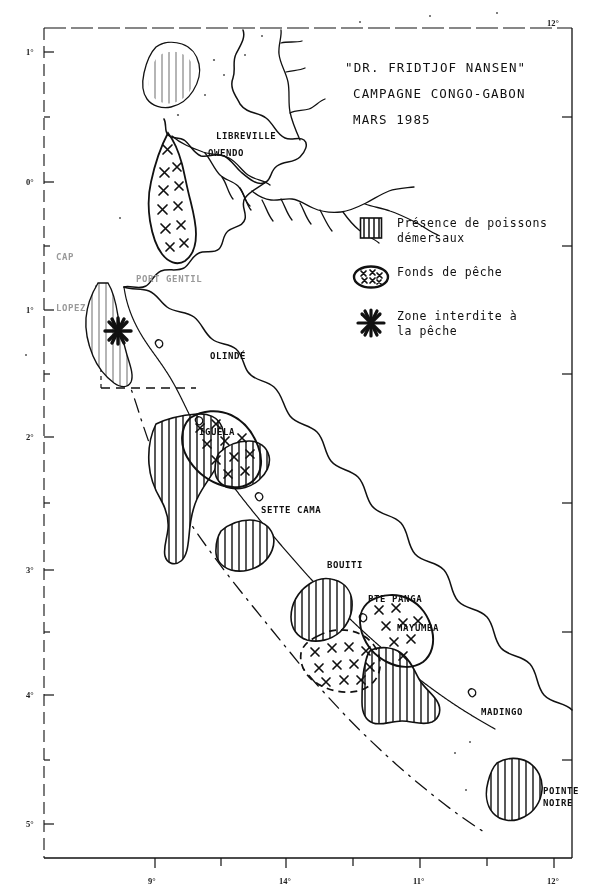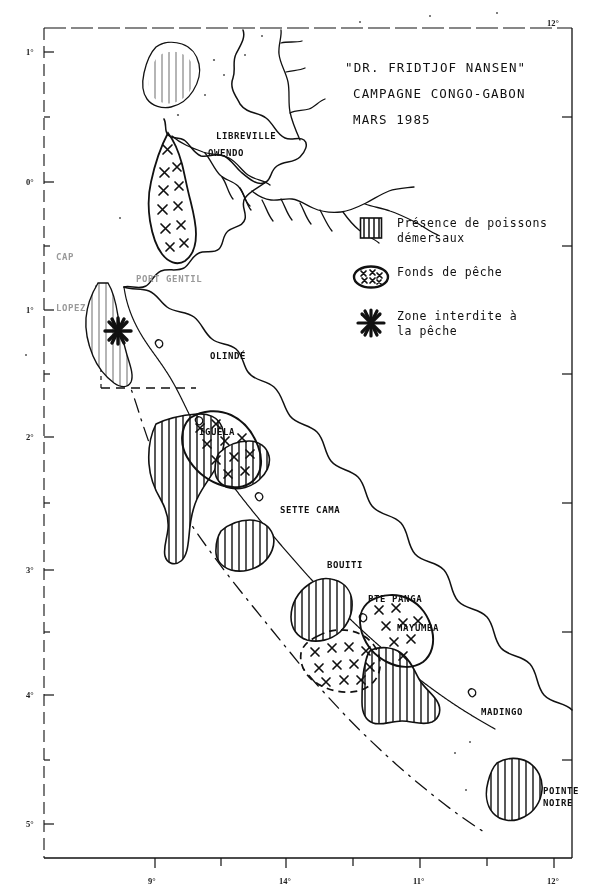--- a/index.html
+++ b/index.html
@@ -369,21 +369,21 @@
   </div>
 
   <div id="places">
       <div class="place" style="left: 216px; top: 131px;">LIBREVILLE</div>
       <div class="place" style="left: 208px; top: 148px;">OWENDO</div>
       <div class="place faint" style="left: 56px; top: 252px;">CAP</div>
       <div class="place faint" style="left: 56px; top: 263px; margin-top: 40px;">LOPEZ</div>
       <div class="place faint" style="left: 128px; top: 274px; padding-left: 8px;">PORT GENTIL</div>
       <div class="place" style="left: 162px; top: 351px; margin-left: 48px;">OLINDÉ</div>
       <div class="place" style="left: 199px; top: 427px;">IGUÉLA</div>
-      <div class="place" style="left: 261px; top: 505px; margin-left: 19px;">SETTE CAMA</div>
+      <div class="place" style="left: 261px; top: 505px;">SETTE CAMA</div>
       <div class="place" style="left: 327px; top: 560px;">BOUITI</div>
       <div class="place ital" style="left: 368px; top: 594px;">PTE PANGA</div>
       <div class="place" style="left: 381px; top: 623px; margin-left: 16px;">MAYUMBA</div>
       <div class="place" style="left: 481px; top: 707px;">MADINGO</div>
       <div class="place" style="left: 543px; top: 786px;">POINTE</div>
       <div class="place" style="left: 543px; top: 798px;">NOIRE</div>
     </div>
 
   <div id="axislabels">
       <div class="axlbl" style="left: 26px; top: 47px;">1°</div>

